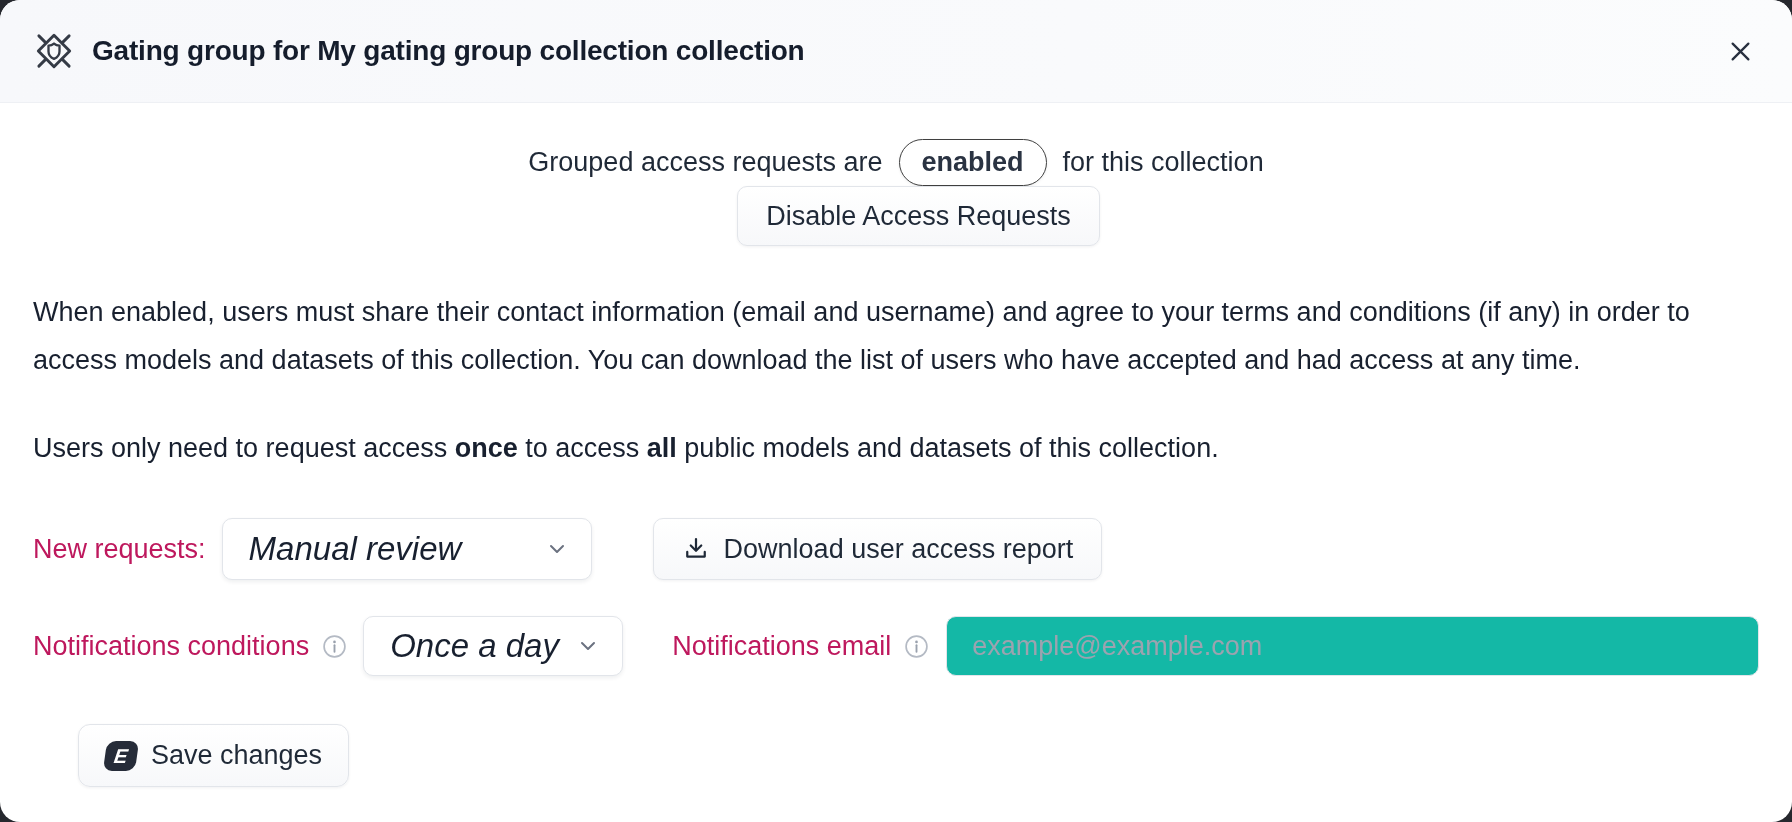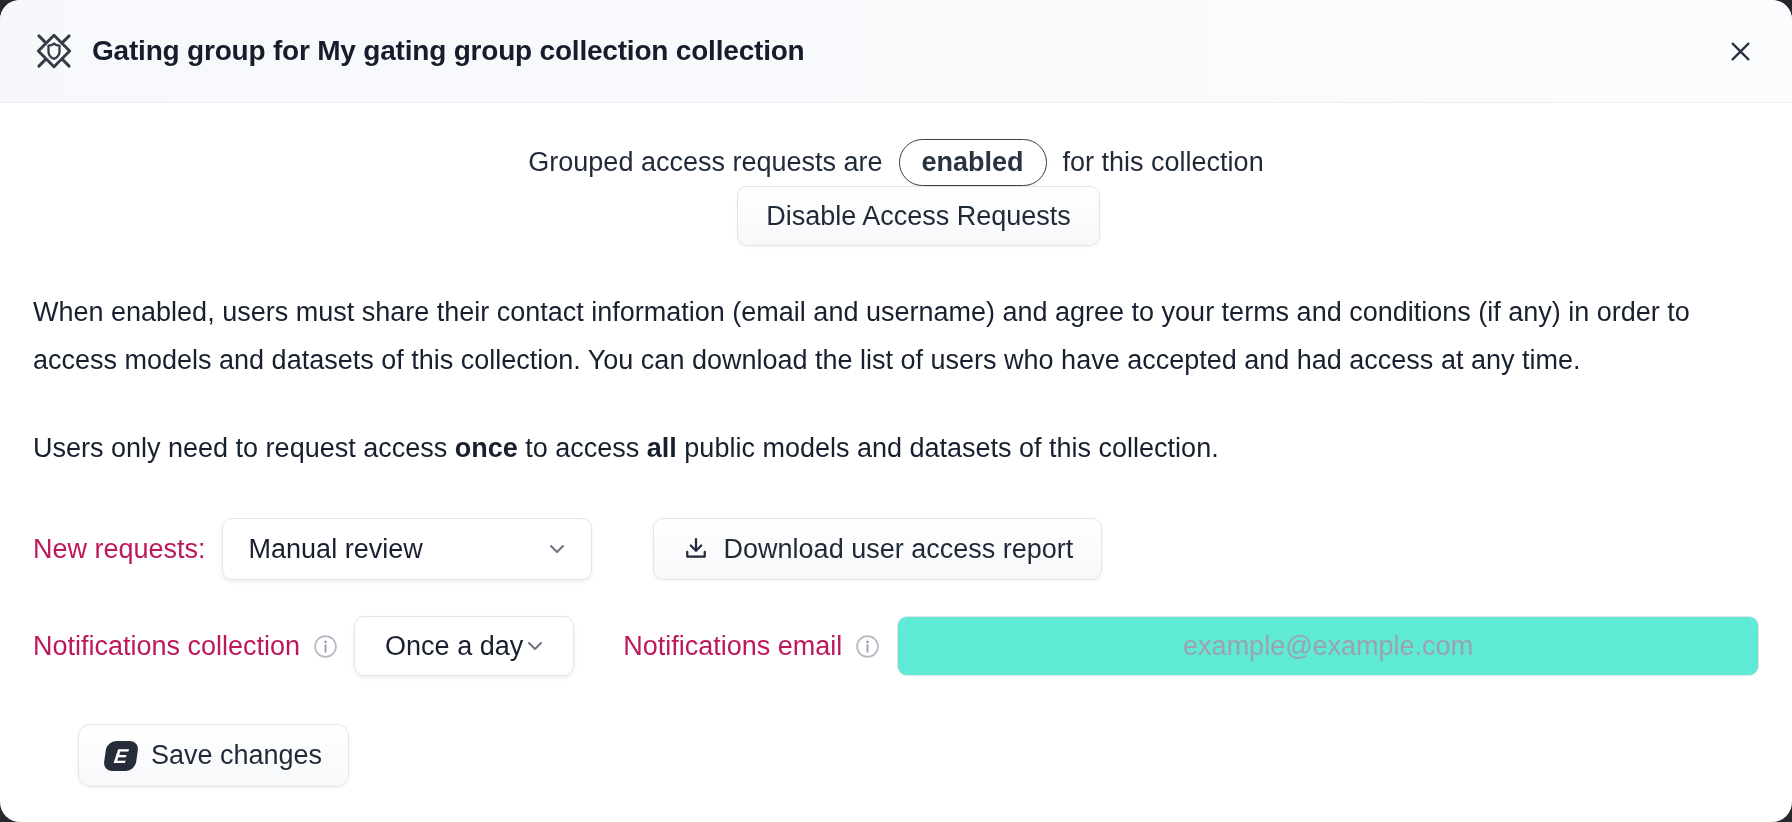--- a/index.html
+++ b/index.html
@@ -102,49 +102,49 @@
   .field-label { font-size: 27px; color: #be185d; white-space: nowrap; text-align: center; }
   .select {
     display: inline-flex;
     align-items: center;
     justify-content: space-between;
     height: 62px;
     border: 1px solid #e2e5ea;
     border-radius: 10px;
     background: #ffffff;
     padding: 0 22px 0 26px;
-    font-size: 27px;
+    font-size: 33px;
     color: #18202f;
     cursor: pointer;
     box-shadow: 0 2px 4px rgba(16,24,40,.07);
     white-space: nowrap;
+    font-style: italic;
   }
   .select-manual { width: 370px; }
-  .select-freq { width: 220px; height: 60px; margin-left: 16px; justify-content: center; }
+  .select-freq { width: 260px; height: 60px; margin-left: 16px; }
   .btn-download { height: 62px; }
   .row-notifications {
     margin-top: 36px;
     display: flex;
     align-items: center;
   }
   .info-icon { width: 25px; height: 25px; margin-left: 13px; flex: 0 0 auto; }
   .label-email { margin-left: 49px; }
   .email-input {
     margin-left: 17px;
     flex: 1;
     height: 60px;
     border: 1px solid #e2e5ea;
     border-radius: 10px;
     padding: 0 25px;
     font-family: inherit;
     font-size: 27px;
     color: #18202f;
-    background: #5eead4;
+    background: #14b8a6;
     outline: none;
-    text-align: center;
   }
   .email-input::placeholder { color: #9ca3af; }
   .row-footer { margin-top: 48px; }
   .btn-save { height: 63px; padding: 0 26px; border-radius: 12px; }
   .ent-icon {
     width: 32px; height: 30px;
     background: #262c39;
     border-radius: 9px;
     transform: skewX(-8deg);
     display: inline-flex;
@@ -211,21 +211,21 @@
             <path d="M12 3.5 V13" stroke="#1f2937" stroke-width="1.9" stroke-linecap="round"></path>
             <path d="M7.5 9 L12 13.5 L16.5 9" stroke="#1f2937" stroke-width="1.9" stroke-linecap="round" stroke-linejoin="round"></path>
             <path d="M4.5 14.5 V18.5 H19.5 V14.5" stroke="#1f2937" stroke-width="1.9" stroke-linecap="round" stroke-linejoin="round"></path>
           </svg>
         </span>
         <span>Download user access report</span>
       </button>
     </div>
 
     <div class="row-notifications">
-      <span class="field-label">Notifications collection</span>
+      <span class="field-label">Notifications conditions</span>
       <span class="info-icon">
         <svg width="25" height="25" viewBox="0 0 24 24" fill="none">
           <circle cx="12" cy="12" r="10" stroke="#b4bac4" stroke-width="1.6"></circle>
           <circle cx="12" cy="7.6" r="1.3" fill="#9aa1ad"></circle>
           <path d="M12 10.8 V17" stroke="#9aa1ad" stroke-width="1.8" stroke-linecap="round"></path>
         </svg>
       </span>
       <div class="select select-freq">
         <span>Once a day</span>
         <span>

